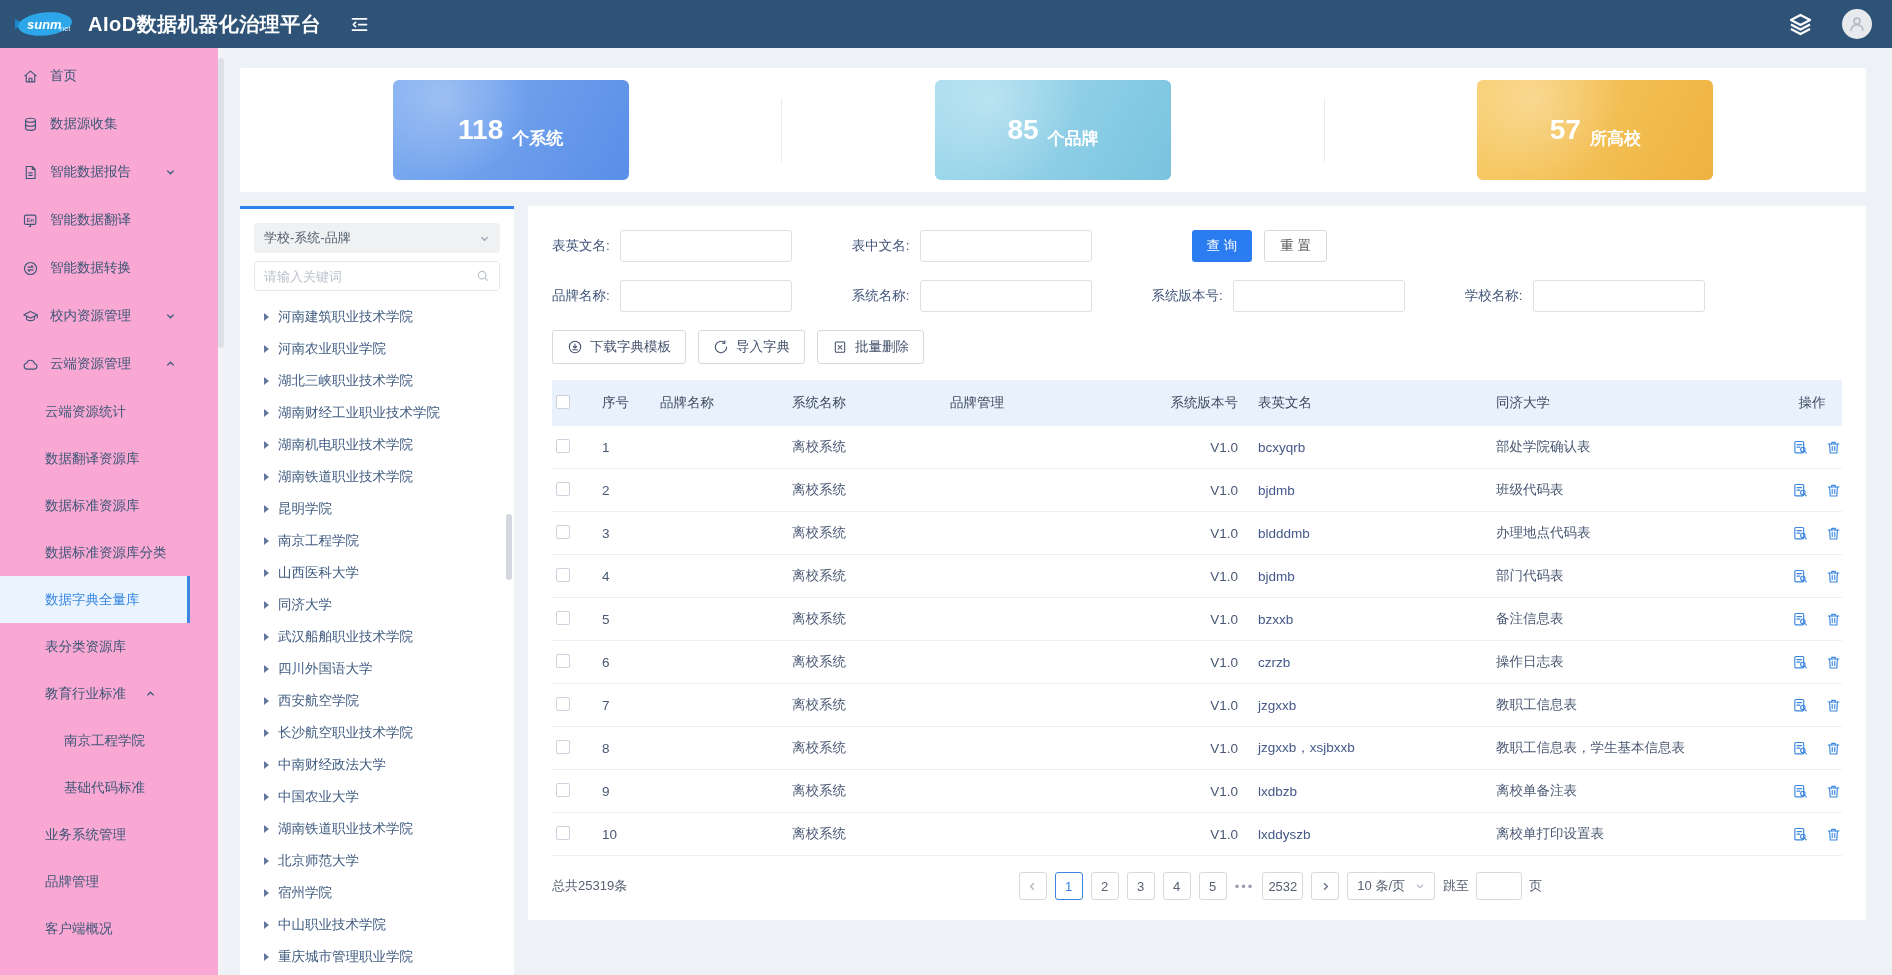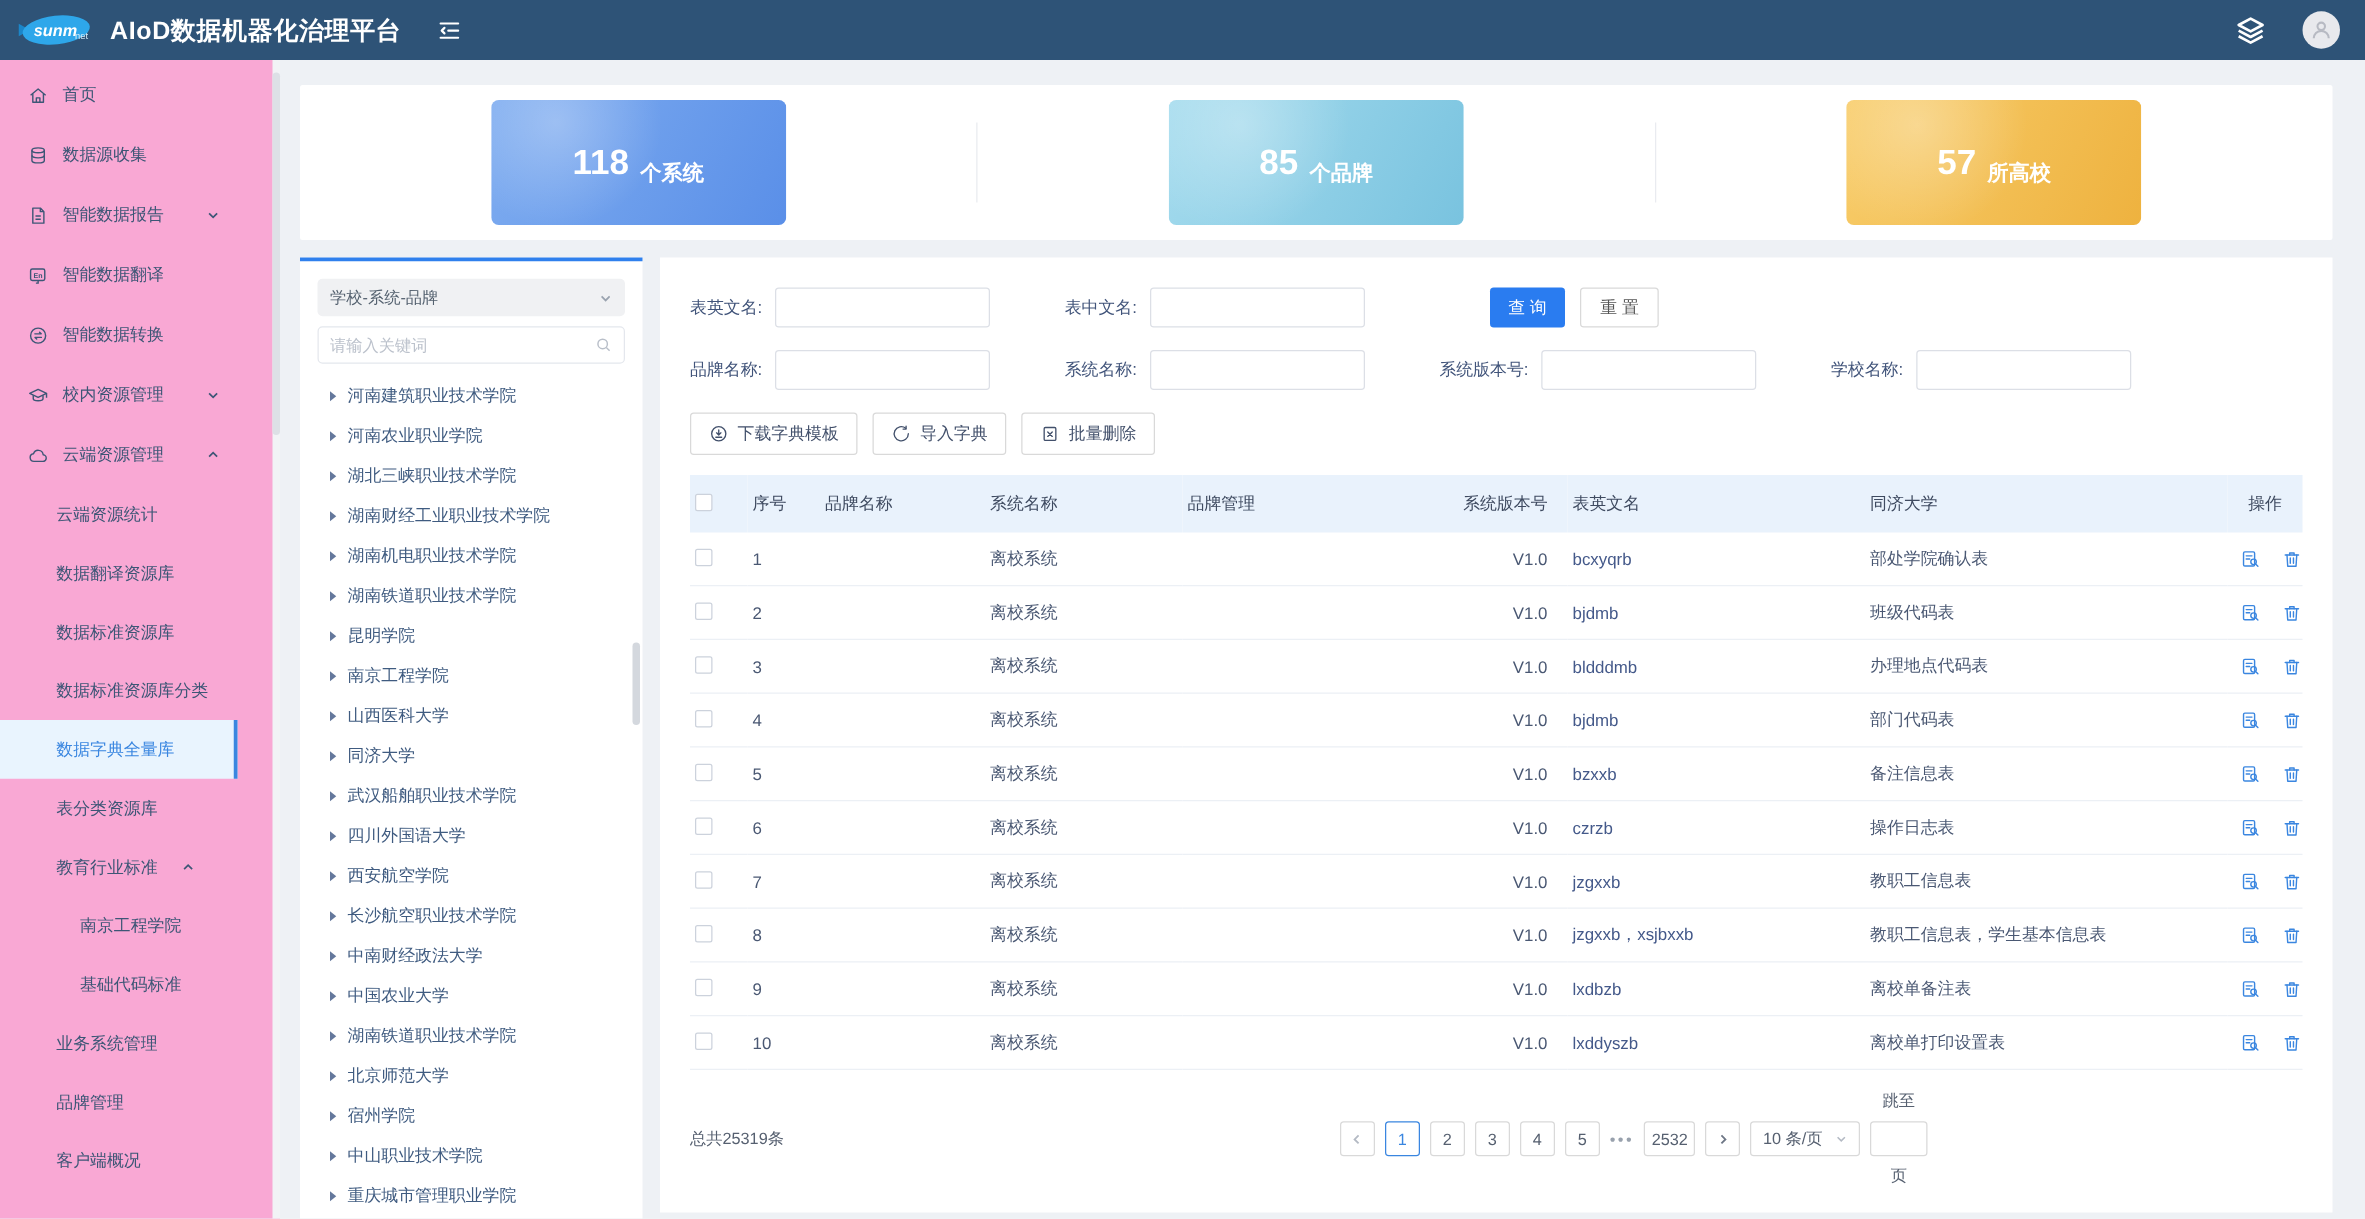--- a/index.html
+++ b/index.html
@@ -96,21 +96,21 @@
 
   
   .pagination { display:flex; align-items:center; margin-top:16px; font-size:13px; color:#566070; }
   .pager { display:flex; align-items:center; gap:8px; margin-left:auto; margin-right:300px; }
   .pg-btn { min-width:28px; height:28px; border:1px solid #d9d9d9; border-radius:3px; background:#fff;
     display:flex; align-items:center; justify-content:center; font-size:13px; color:#566070; cursor:pointer; padding:0 5px; }
   .pg-btn.active { border-color:#3a86e0; color:#3a86e0; }
   .pg-dots { color:#98a1ad; letter-spacing:2px; cursor:pointer; }
   .pg-size { height:28px; border:1px solid #d9d9d9; border-radius:3px; background:#fff; display:flex;
     align-items:center; gap:10px; padding:0 9px; color:#566070; cursor:pointer; }
-  .pg-jump { display:flex; align-items:center; gap:7px;flex-direction:column; }
+  .pg-jump { display:flex; align-items:center; gap:7px; }
   .pg-jump input { width:46px; height:28px; border:1px solid #d9d9d9; border-radius:3px; outline:none; text-align:center; font-family:inherit; }
 </style>
 </head>
 <body>
 
 <div class="app">
 
   <header class="topbar">
     <div class="logo">
       <svg width="62" height="32" viewBox="0 0 62 32">

